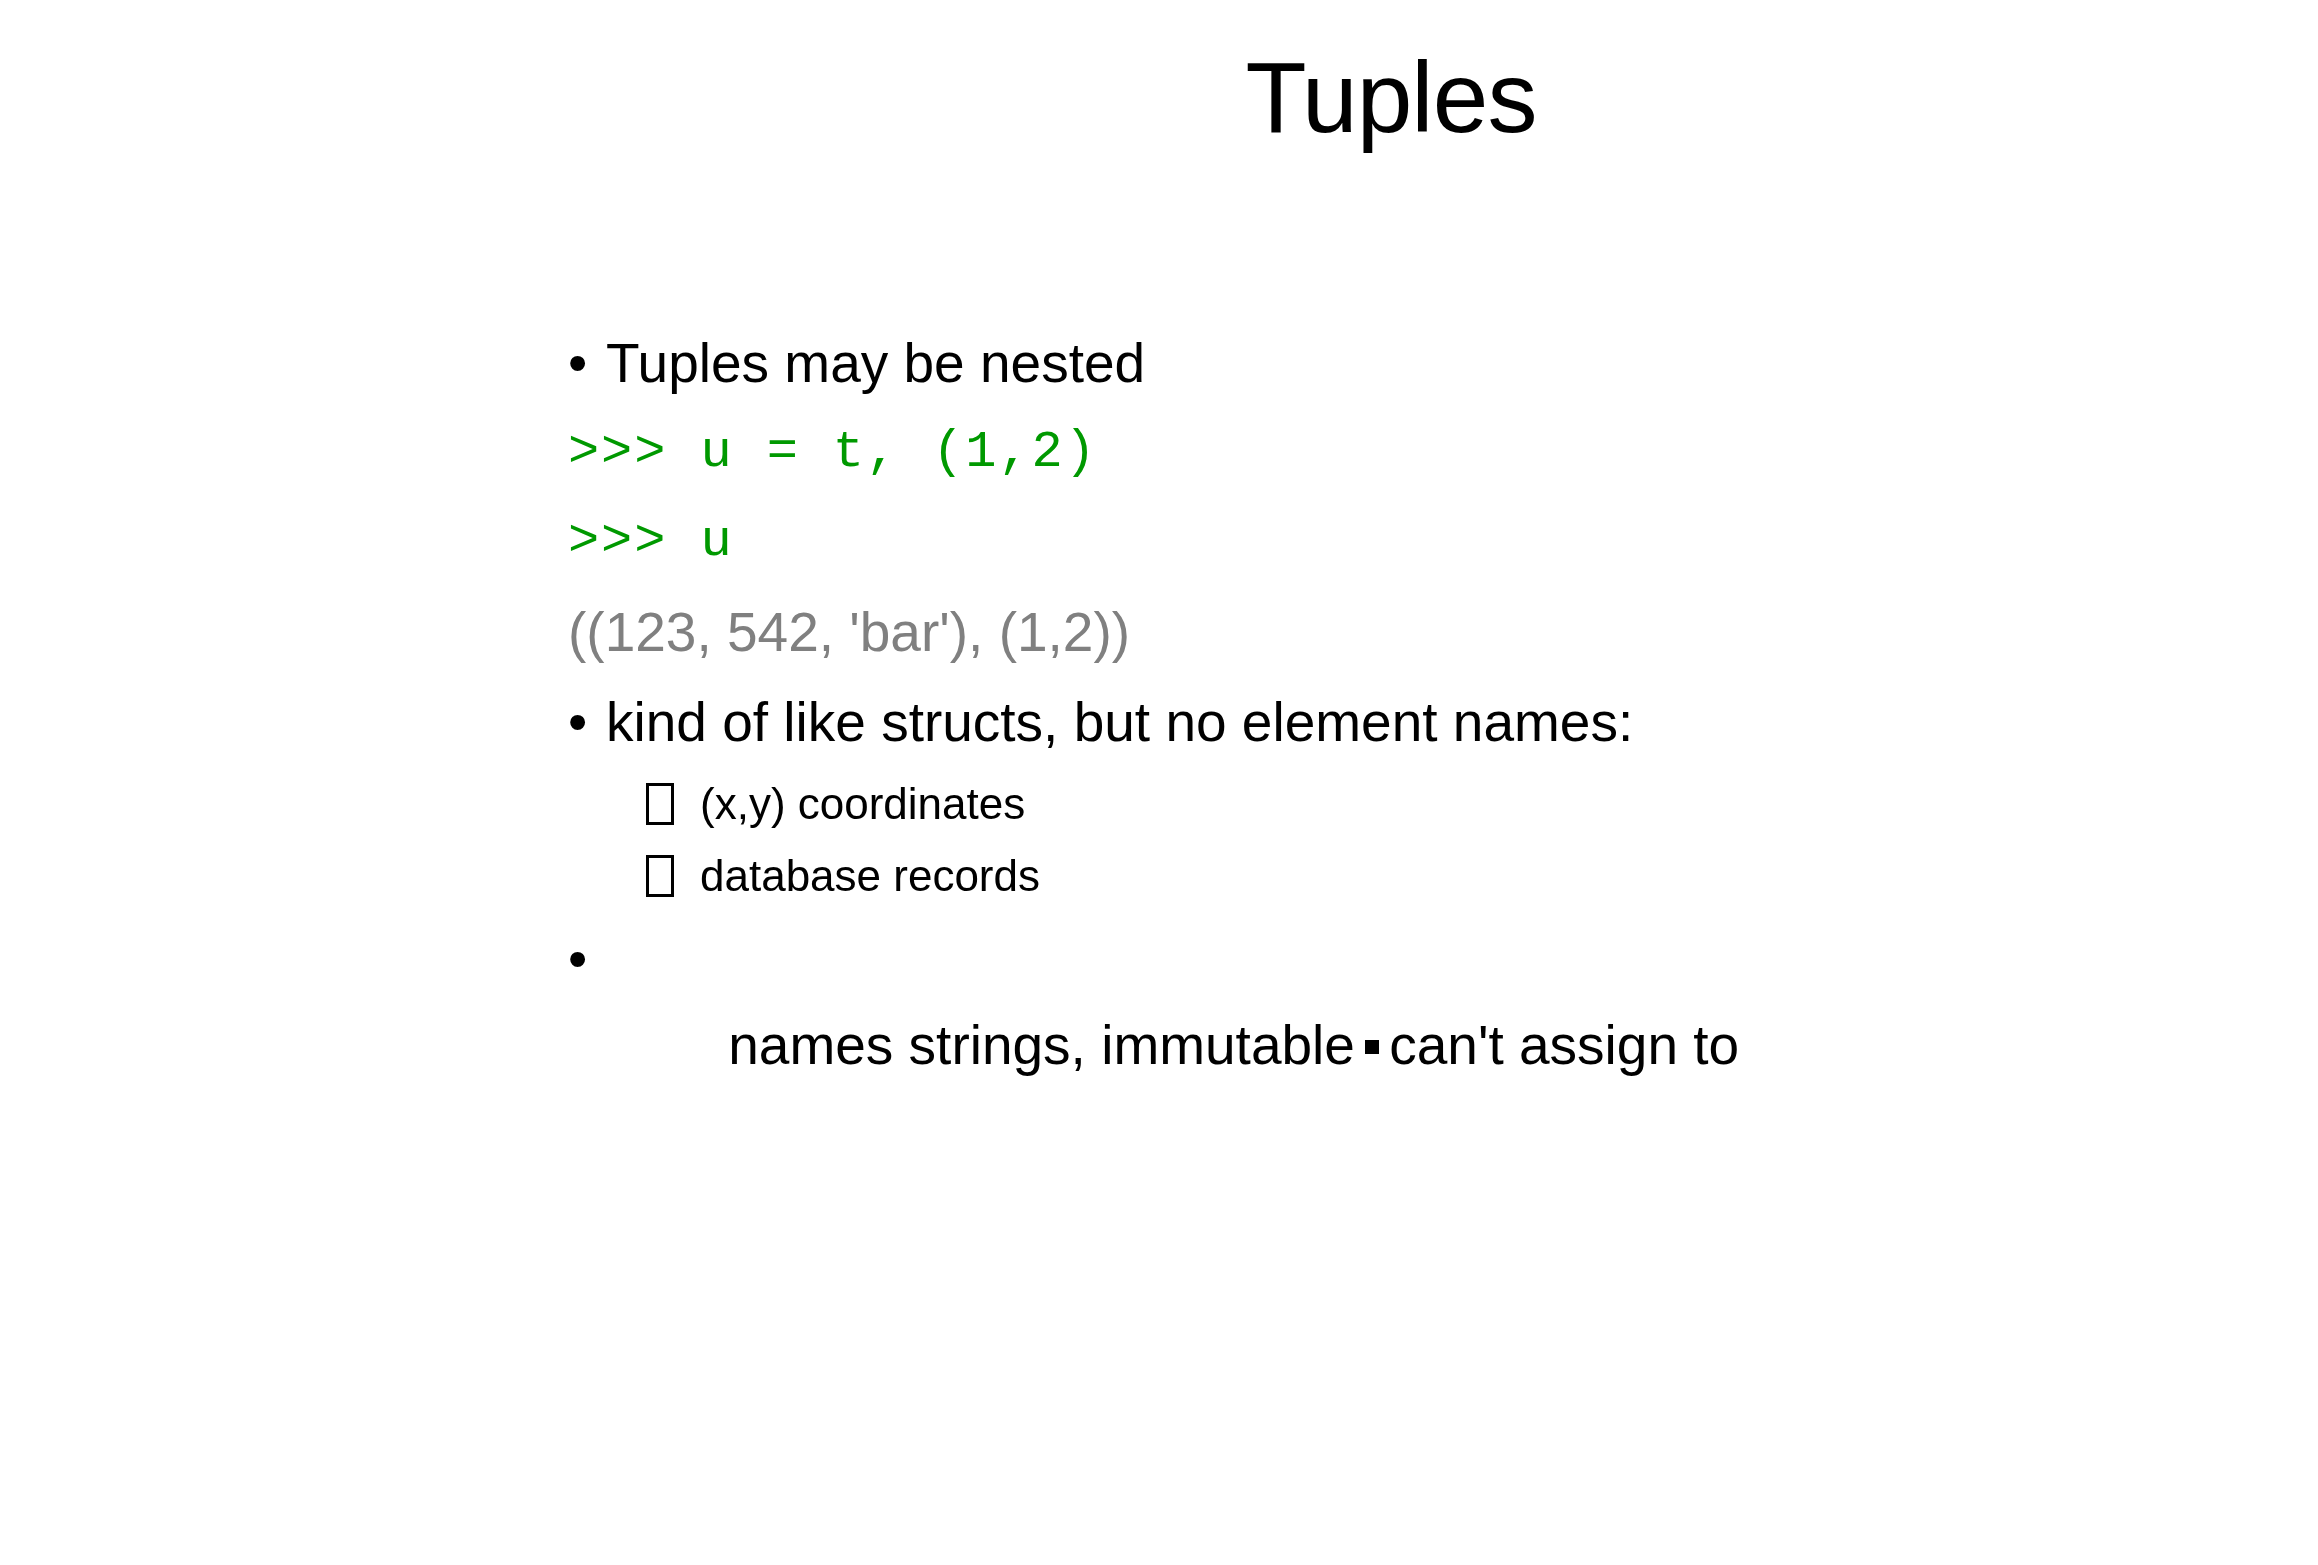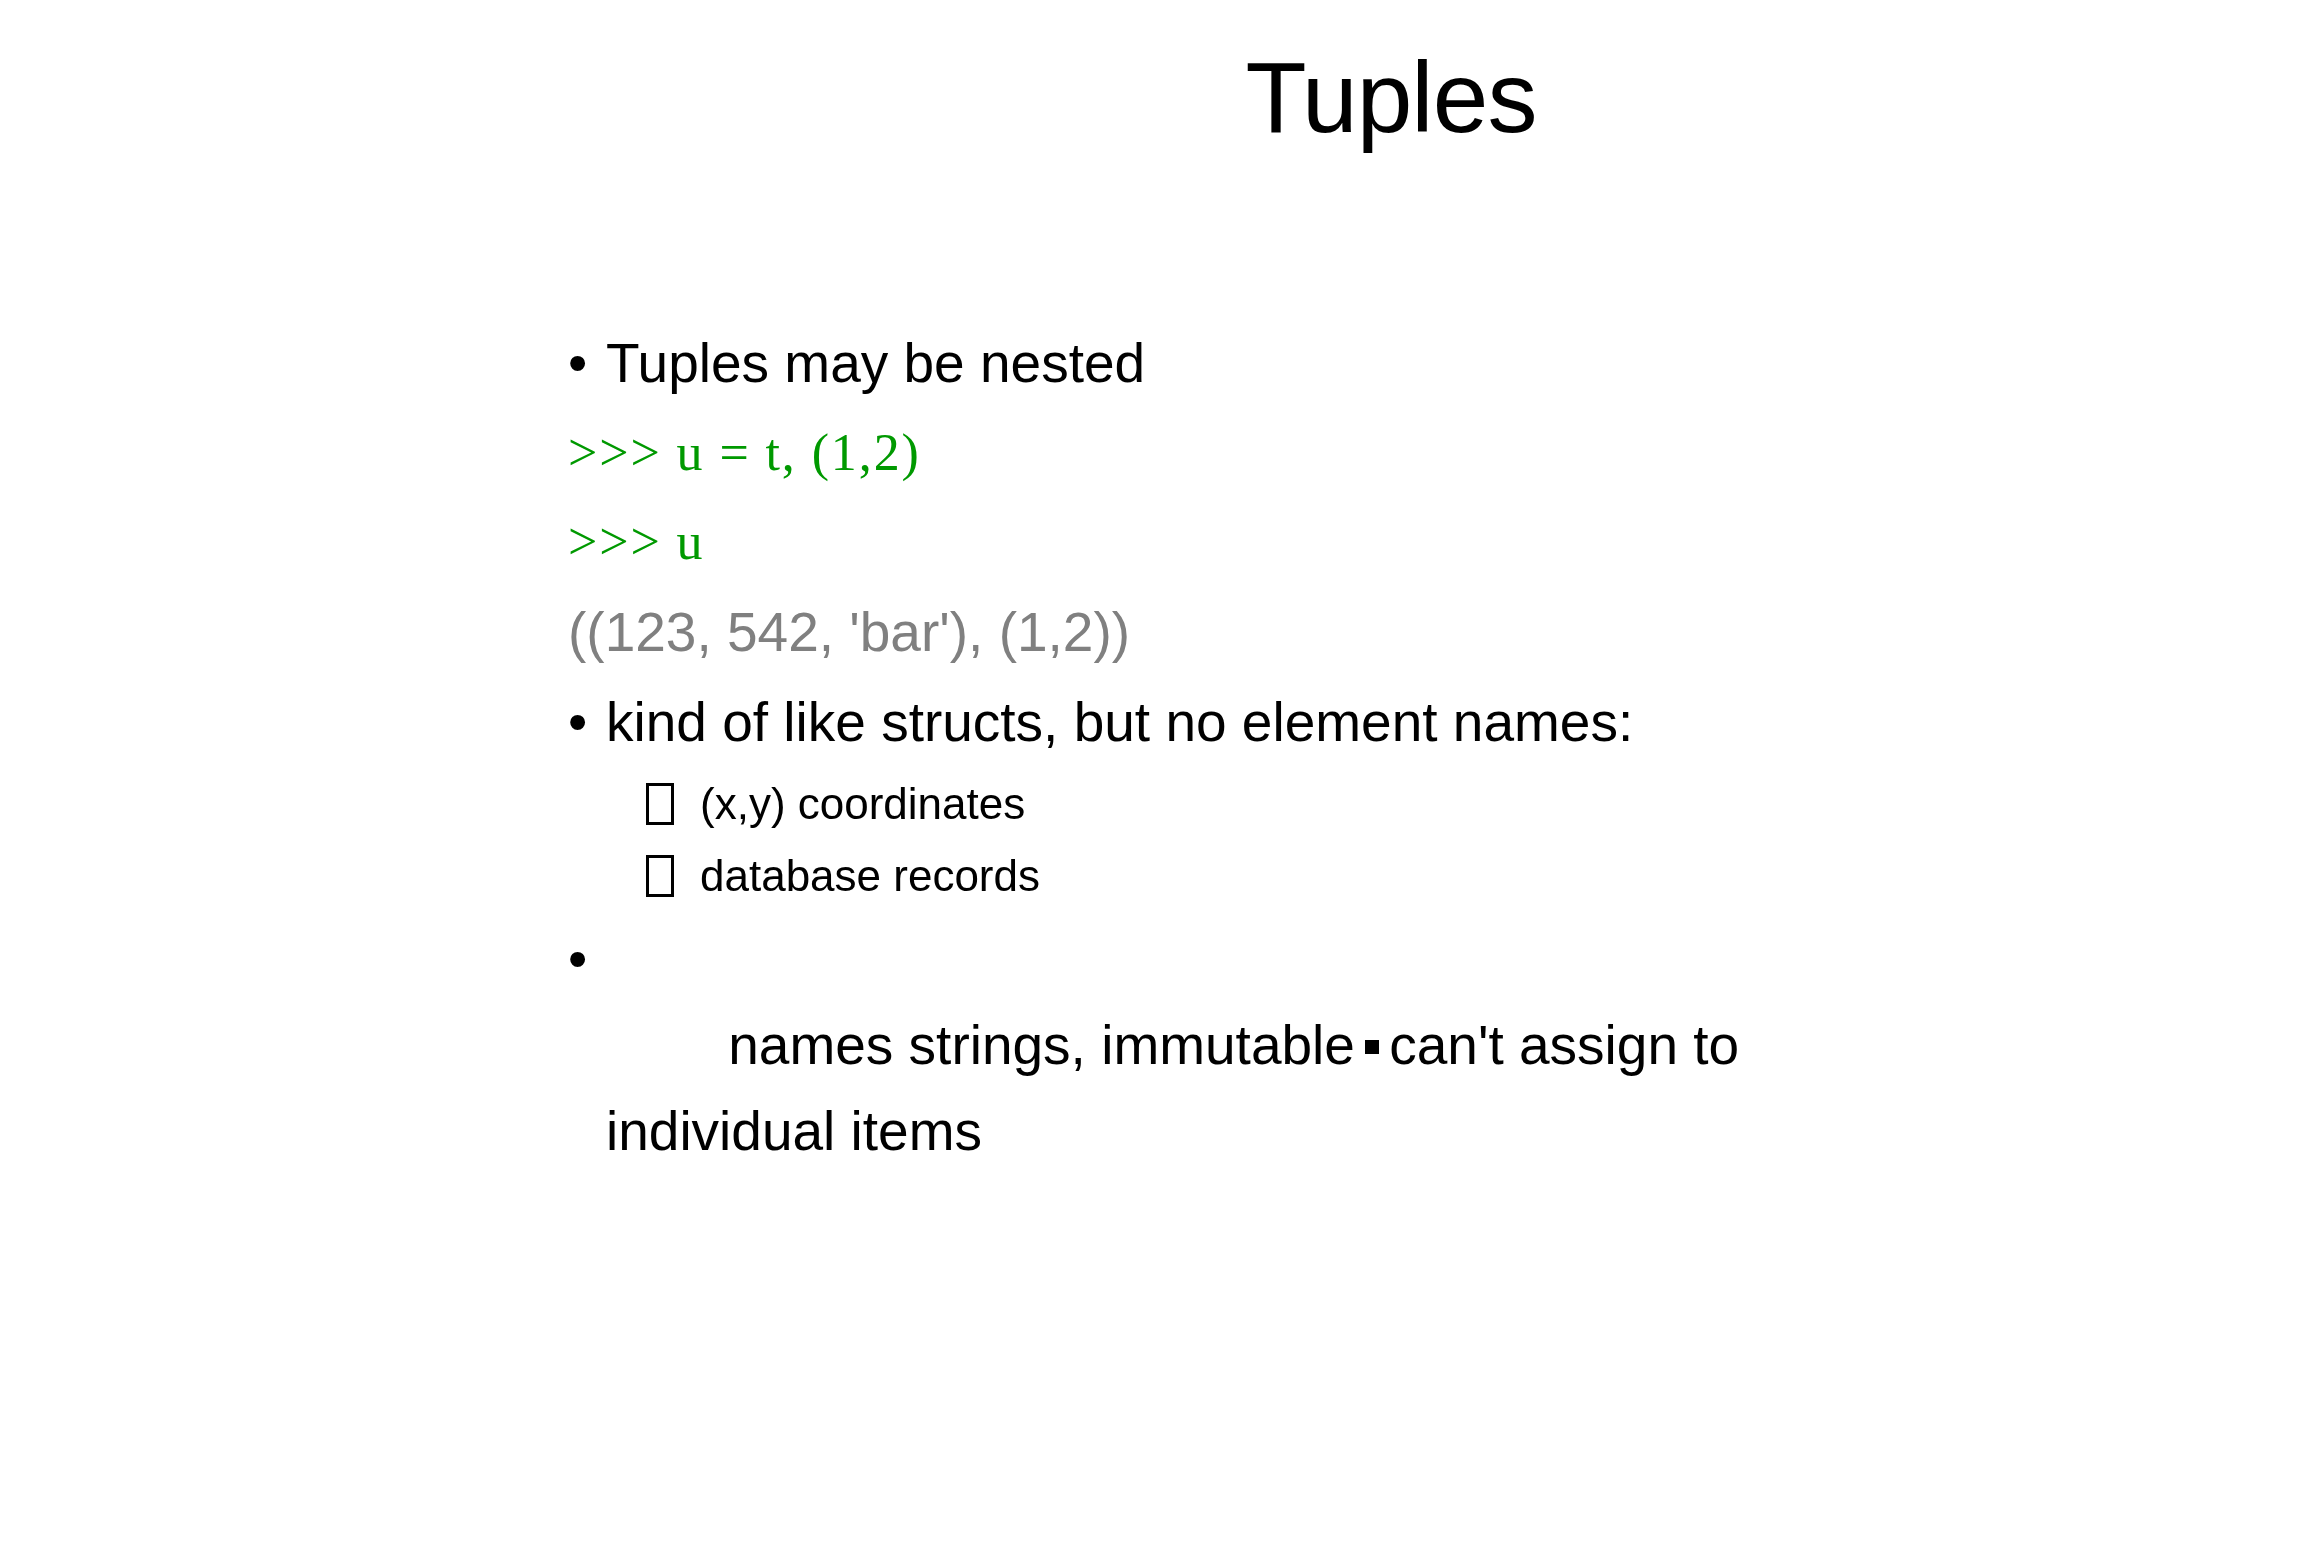--- a/index.html
+++ b/index.html
@@ -74,21 +74,21 @@
     color: #000000;
     white-space: pre-wrap;
   }
 
   
   .code-row {
     padding-left: 0;
     margin-bottom: 3.7px;
   }
   .code-text {
-    font-family: Liberation Serif, serif;
+    font-family: Liberation Mono, monospace;
     font-size: 52px;
     line-height: 86px;
     letter-spacing: 1.9px;
     white-space: pre;
   }
   .code-green  { color: #009900; }
 
   
   .out-row { margin-bottom: 3.7px; }
   .out-text {
@@ -181,19 +181,19 @@
     <div class="sub-row">
       <span class="sub-glyph">
         <span class="tofu"></span>
       </span>
       <span class="sub-text">database records</span>
     </div>
 
     <div class="line bullet-row" style="margin-top:3.7px;">
       <span class="bullet-glyph">•</span>
       <span class="bullet-text">
-        <span>names strings, immutable</span><span class="sep-square"></span><span>can't assign to</span><br><span>individual items</span>
+        <span>names strings, immutable</span><span class="sep-square"></span><span>can't assign to</span><br>
       </span>
     </div>
 
   </div>
 </div>
 
 
 </body></html>

